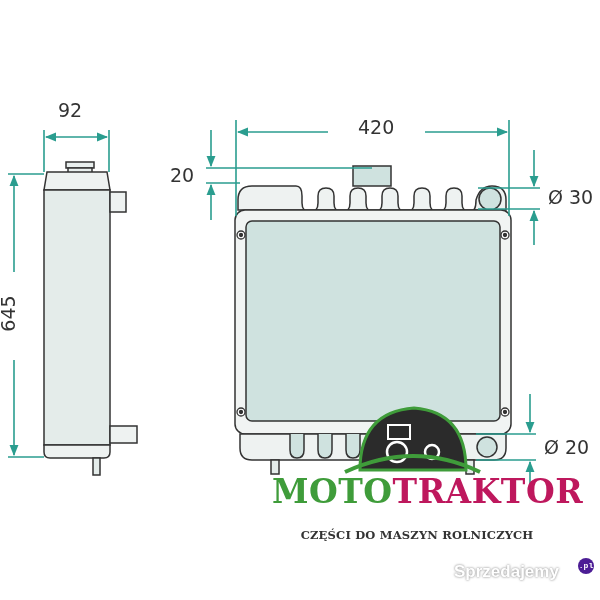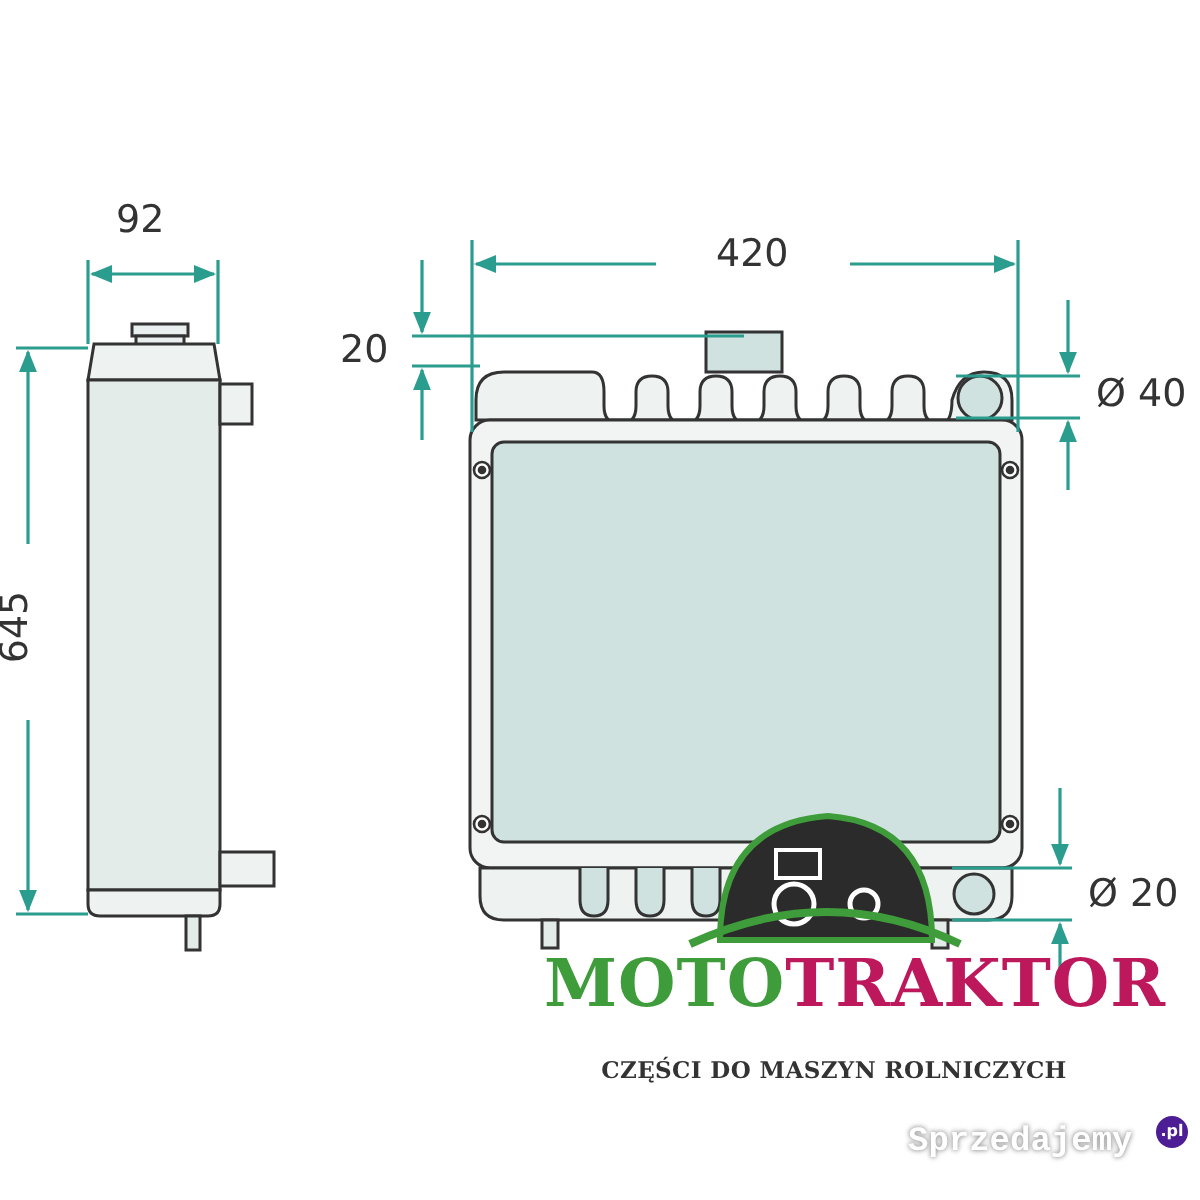--- a/index.html
+++ b/index.html
@@ -4,22 +4,22 @@
 <style>
   html, body { margin:0; padding:0; background:#ffffff; }
   body { width:600px; height:600px; position:relative; overflow:hidden; font-family:"DejaVu Sans", sans-serif; }
   svg.drawing { position:absolute; left:0; top:0; }
   .dim-label { position:absolute; font-family:"DejaVu Sans", sans-serif; font-size:19px; color:#333333; line-height:1; white-space:nowrap; }
   .brand { position:absolute; left:272px; top:475px; width:290px; text-align:center; }
   .brand-name { font-family:"DejaVu Serif", serif; font-weight:bold; font-size:33px; letter-spacing:0.5px; line-height:1; }
   .brand-a { color:#3f9c3a; }
   .brand-b { color:#be185d; }
   .brand-tag { font-family:"DejaVu Serif", serif; font-weight:bold; font-size:11.5px; color:#333333; margin-top:20px; letter-spacing:0.2px; }
-  .watermark { position:absolute; left:454px; top:562px; font-family:Liberation Mono, monospace; font-weight:bold; font-size:17px; color:#ffffff; text-shadow:0 0 2px #999, 0 0 3px #bbb; }
-  .watermark-badge { position:absolute; left:578px; top:558px; width:16px; height:16px; border-radius:50%; background:#4c1d95; color:#fff; font-size:8px; font-weight:bold; text-align:center; line-height:16px; }
+  .watermark { position:absolute; left:454px; top:562px; font-family:Liberation Sans, sans-serif; font-weight:bold; font-size:17px; color:#ffffff; text-shadow:0 0 2px #999, 0 0 3px #bbb; }
+  .watermark-badge { position:absolute; left:578px; top:558px; width:16px; height:16px; border-radius:50%; background:#4c1d95; color:#fff; font-size:8px; font-weight:bold; text-align:center; line-height:16px;font-family:Liberation Mono, monospace; }
 </style>
 </head>
 <body>
 
 <svg class="drawing" width="600" height="600" viewBox="0 0 600 600" xmlns="http://www.w3.org/2000/svg">
   <defs>
     <marker id="arr" viewBox="0 0 10 10" refX="9" refY="5" markerWidth="7" markerHeight="7" orient="auto-start-reverse">
       <path d="M0,1 L10,5 L0,9 z" fill="#2a9d8f"></path>
     </marker>
   </defs>
@@ -116,21 +116,21 @@
     <line x1="476" y1="460" x2="536" y2="460"></line>
     <line x1="530" y1="394" x2="530" y2="432" marker-end="url(#arr)"></line>
     <line x1="530" y1="495" x2="530" y2="462" marker-end="url(#arr)"></line>
   </g>
 </svg>
 
 <div class="dim-label" style="left:58px;top:101px;">92</div>
 <div class="dim-label" style="left:-10px;top:304px;transform:rotate(-90deg);">645</div>
 <div class="dim-label" style="left:358px;top:118px;">420</div>
 <div class="dim-label" style="left:170px;top:166px;text-align:center;">20</div>
-<div class="dim-label" style="left:548px;top:188px;">Ø 40</div>
+<div class="dim-label" style="left:548px;top:188px;">Ø 30</div>
 <div class="dim-label" style="left:544px;top:438px;">Ø 20</div>
 
 <div class="brand">
   <div class="brand-name">
     <span class="brand-a">MOTO</span><span class="brand-b">TRAKTOR</span>
   </div>
   <div class="brand-tag">CZĘŚCI DO MASZYN ROLNICZYCH</div>
 </div>
 
 <div class="watermark">Sprzedajemy</div>

